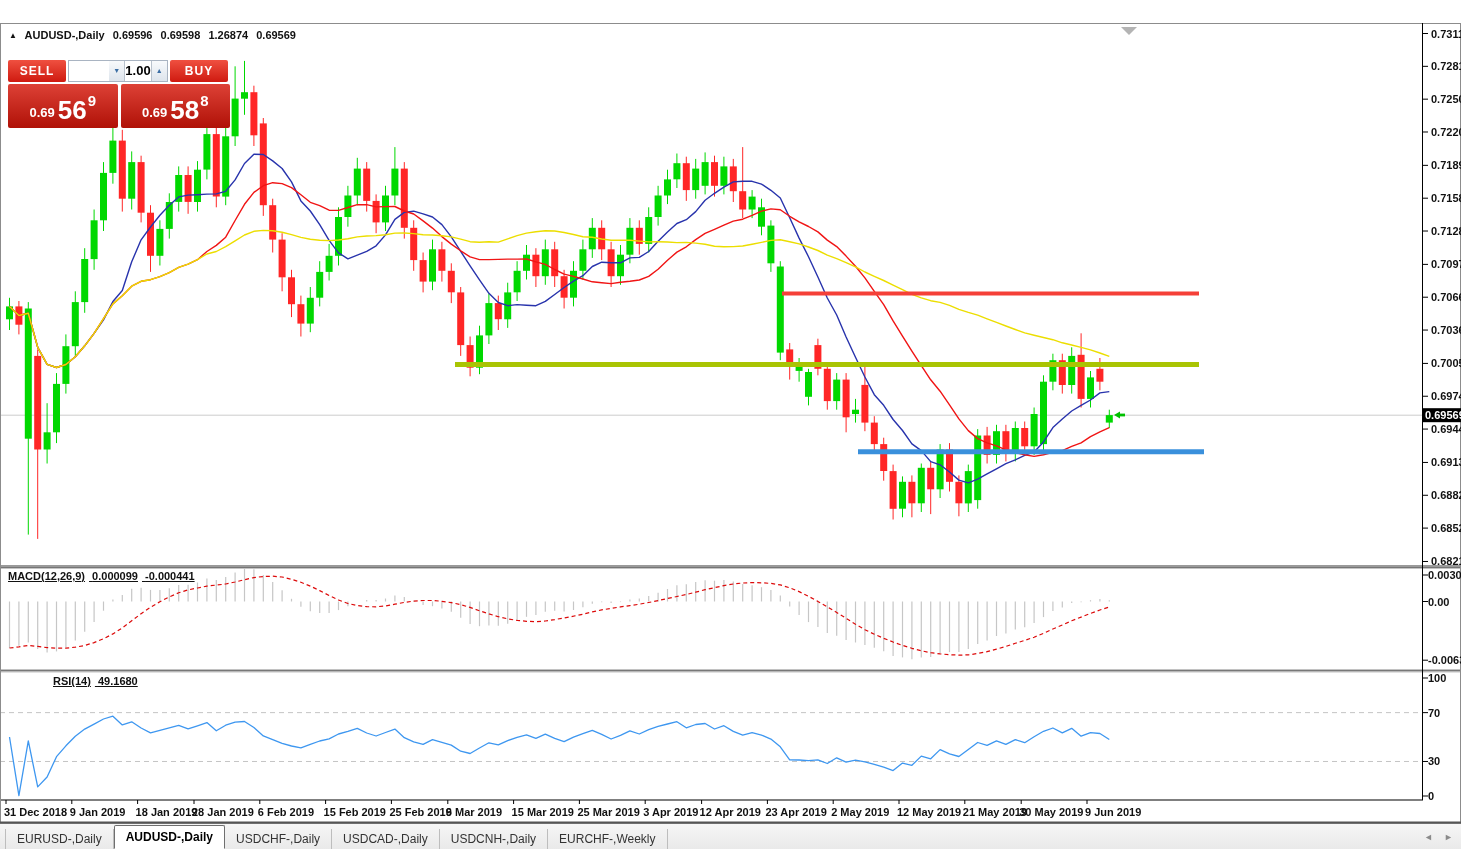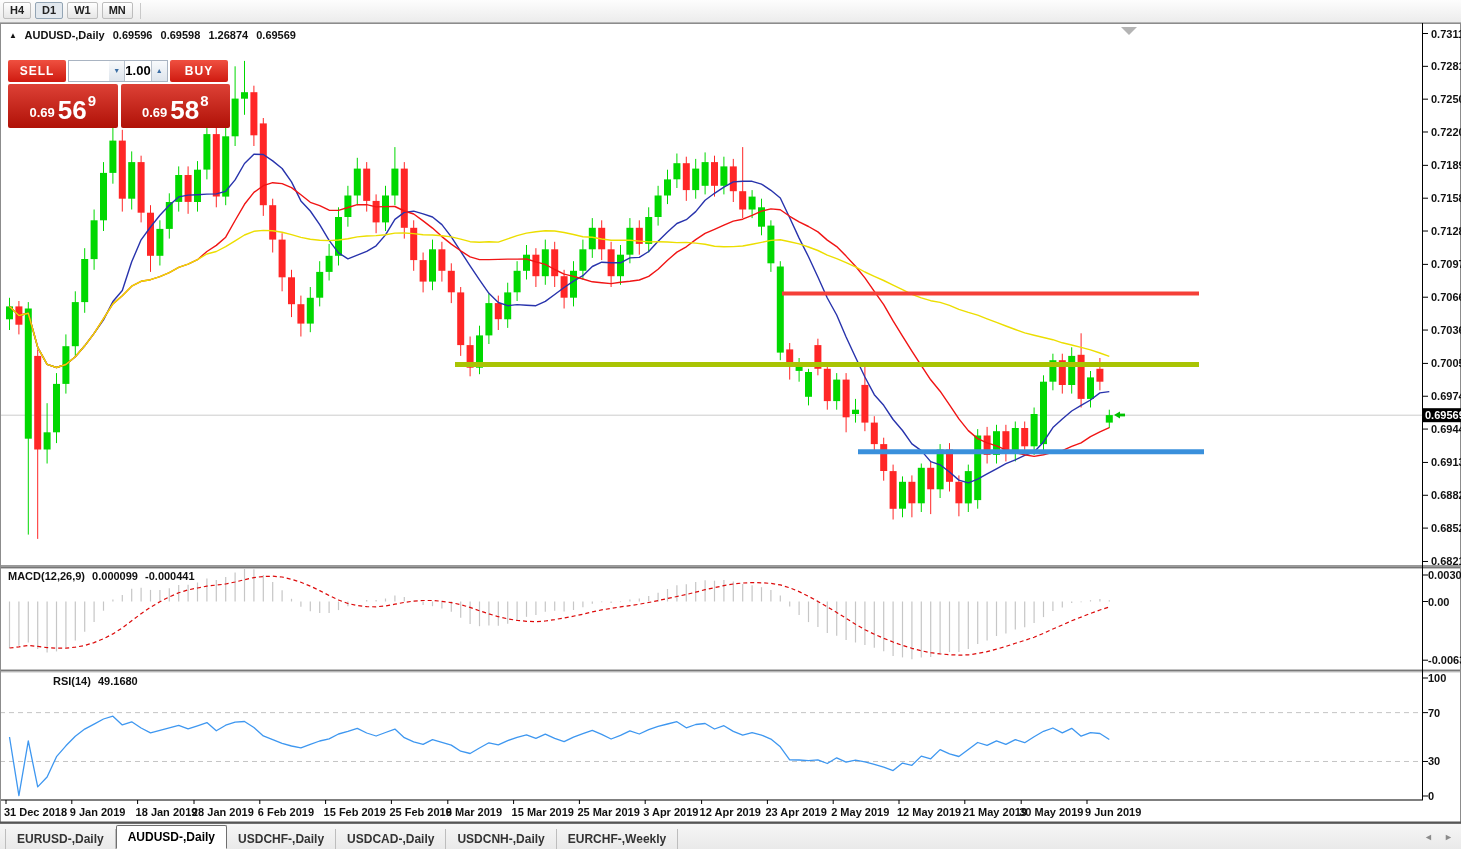--- a/index.html
+++ b/index.html
@@ -35,28 +35,28 @@
   .stepval{flex:1;text-align:center;font-size:13px;font-weight:700;line-height:19px;color:#000;}
   .quotes{display:flex;margin-top:2px;height:44px;}
   .quote{flex:1;background:linear-gradient(#dd4136,#b01107);border-radius:2px;color:#fff;
          display:flex;align-items:flex-end;justify-content:center;padding-bottom:4px;cursor:pointer;}
   .quote+.quote{margin-left:3px;}
   .qsmall{font-size:13px;font-weight:700;margin:0 3px 4px 0;}
   .qbig{font-size:26px;font-weight:700;line-height:28px;}
   .qsup{font-size:15px;font-weight:700;margin:0 0 15px 1px;}
 
   
-  .indlbl{position:absolute;left:8px;z-index:6;font-size:11px;font-weight:700;color:#111;white-space:nowrap;}
+  .indlbl{position:absolute;left:8px;z-index:6;font-size:11px;font-weight:700;color:#111;white-space:nowrap;text-decoration:underline;}
   .indlbl span{margin-right:4px;}
   #macdlbl{top:570px;} #rsilbl{top:675px;padding-left:45px;}
 
   
   .tabbar{position:absolute;left:0;top:823px;width:1461px;height:26px;z-index:5;
           background:linear-gradient(#f6f6f6,#e9e9e9);border-top:1px solid #6f6f6f;font-size:12px;}
-  .tab{float:left;margin-top:5px;padding:3px 11px 4px;color:#333;border-right:1px solid #bdbdbd;cursor:pointer;font-weight:bold;}
+  .tab{float:left;margin-top:5px;padding:3px 11px 4px;color:#333;border-right:1px solid #bdbdbd;cursor:pointer;}
   .tab:first-child{border-left:1px solid #bdbdbd;margin-left:5px;}
   .tab.active{background:#fff;border:1px solid #6f6f6f;border-bottom:1px solid #fff;font-weight:700;
               margin-top:1px;padding-top:4px;border-radius:2px 2px 0 0;color:#000;}
   .tabscroll{position:absolute;top:8px;font-size:9px;color:#8a8a8a;cursor:pointer;}
 </style>
 </head>
 <body>
 
 <div id="stage">
 
@@ -531,27 +531,20 @@
         <text x="897" y="816" class="ax">12 May 2019</text>
         <line x1="964.8000000000001" y1="800" x2="964.8000000000001" y2="804" stroke="#000" stroke-width="1"></line>
         <text x="962.8000000000001" y="816" class="ax">21 May 2019</text>
         <line x1="1021.2" y1="800" x2="1021.2" y2="804" stroke="#000" stroke-width="1"></line>
         <text x="1019.2" y="816" class="ax">30 May 2019</text>
         <line x1="1087" y1="800" x2="1087" y2="804" stroke="#000" stroke-width="1"></line>
         <text x="1085" y="816" class="ax">9 Jun 2019</text>
       </g>
     </svg>
 
-  <div class="toolbar" id="toolbar">
-      <div class="tfbtn">H4</div>
-      <div class="tfbtn active">D1</div>
-      <div class="tfbtn">W1</div>
-      <div class="tfbtn">MN</div>
-      <div class="tbsep"></div>
-    </div>
 
   <div class="hdr">
     <span class="tri">▲</span>
     <span>AUDUSD-,Daily</span>
     <span class="v">0.69596</span>
     <span class="v">0.69598</span>
     <span class="v">1.26874</span>
     <span class="v">0.69569</span>
   </div>
 

